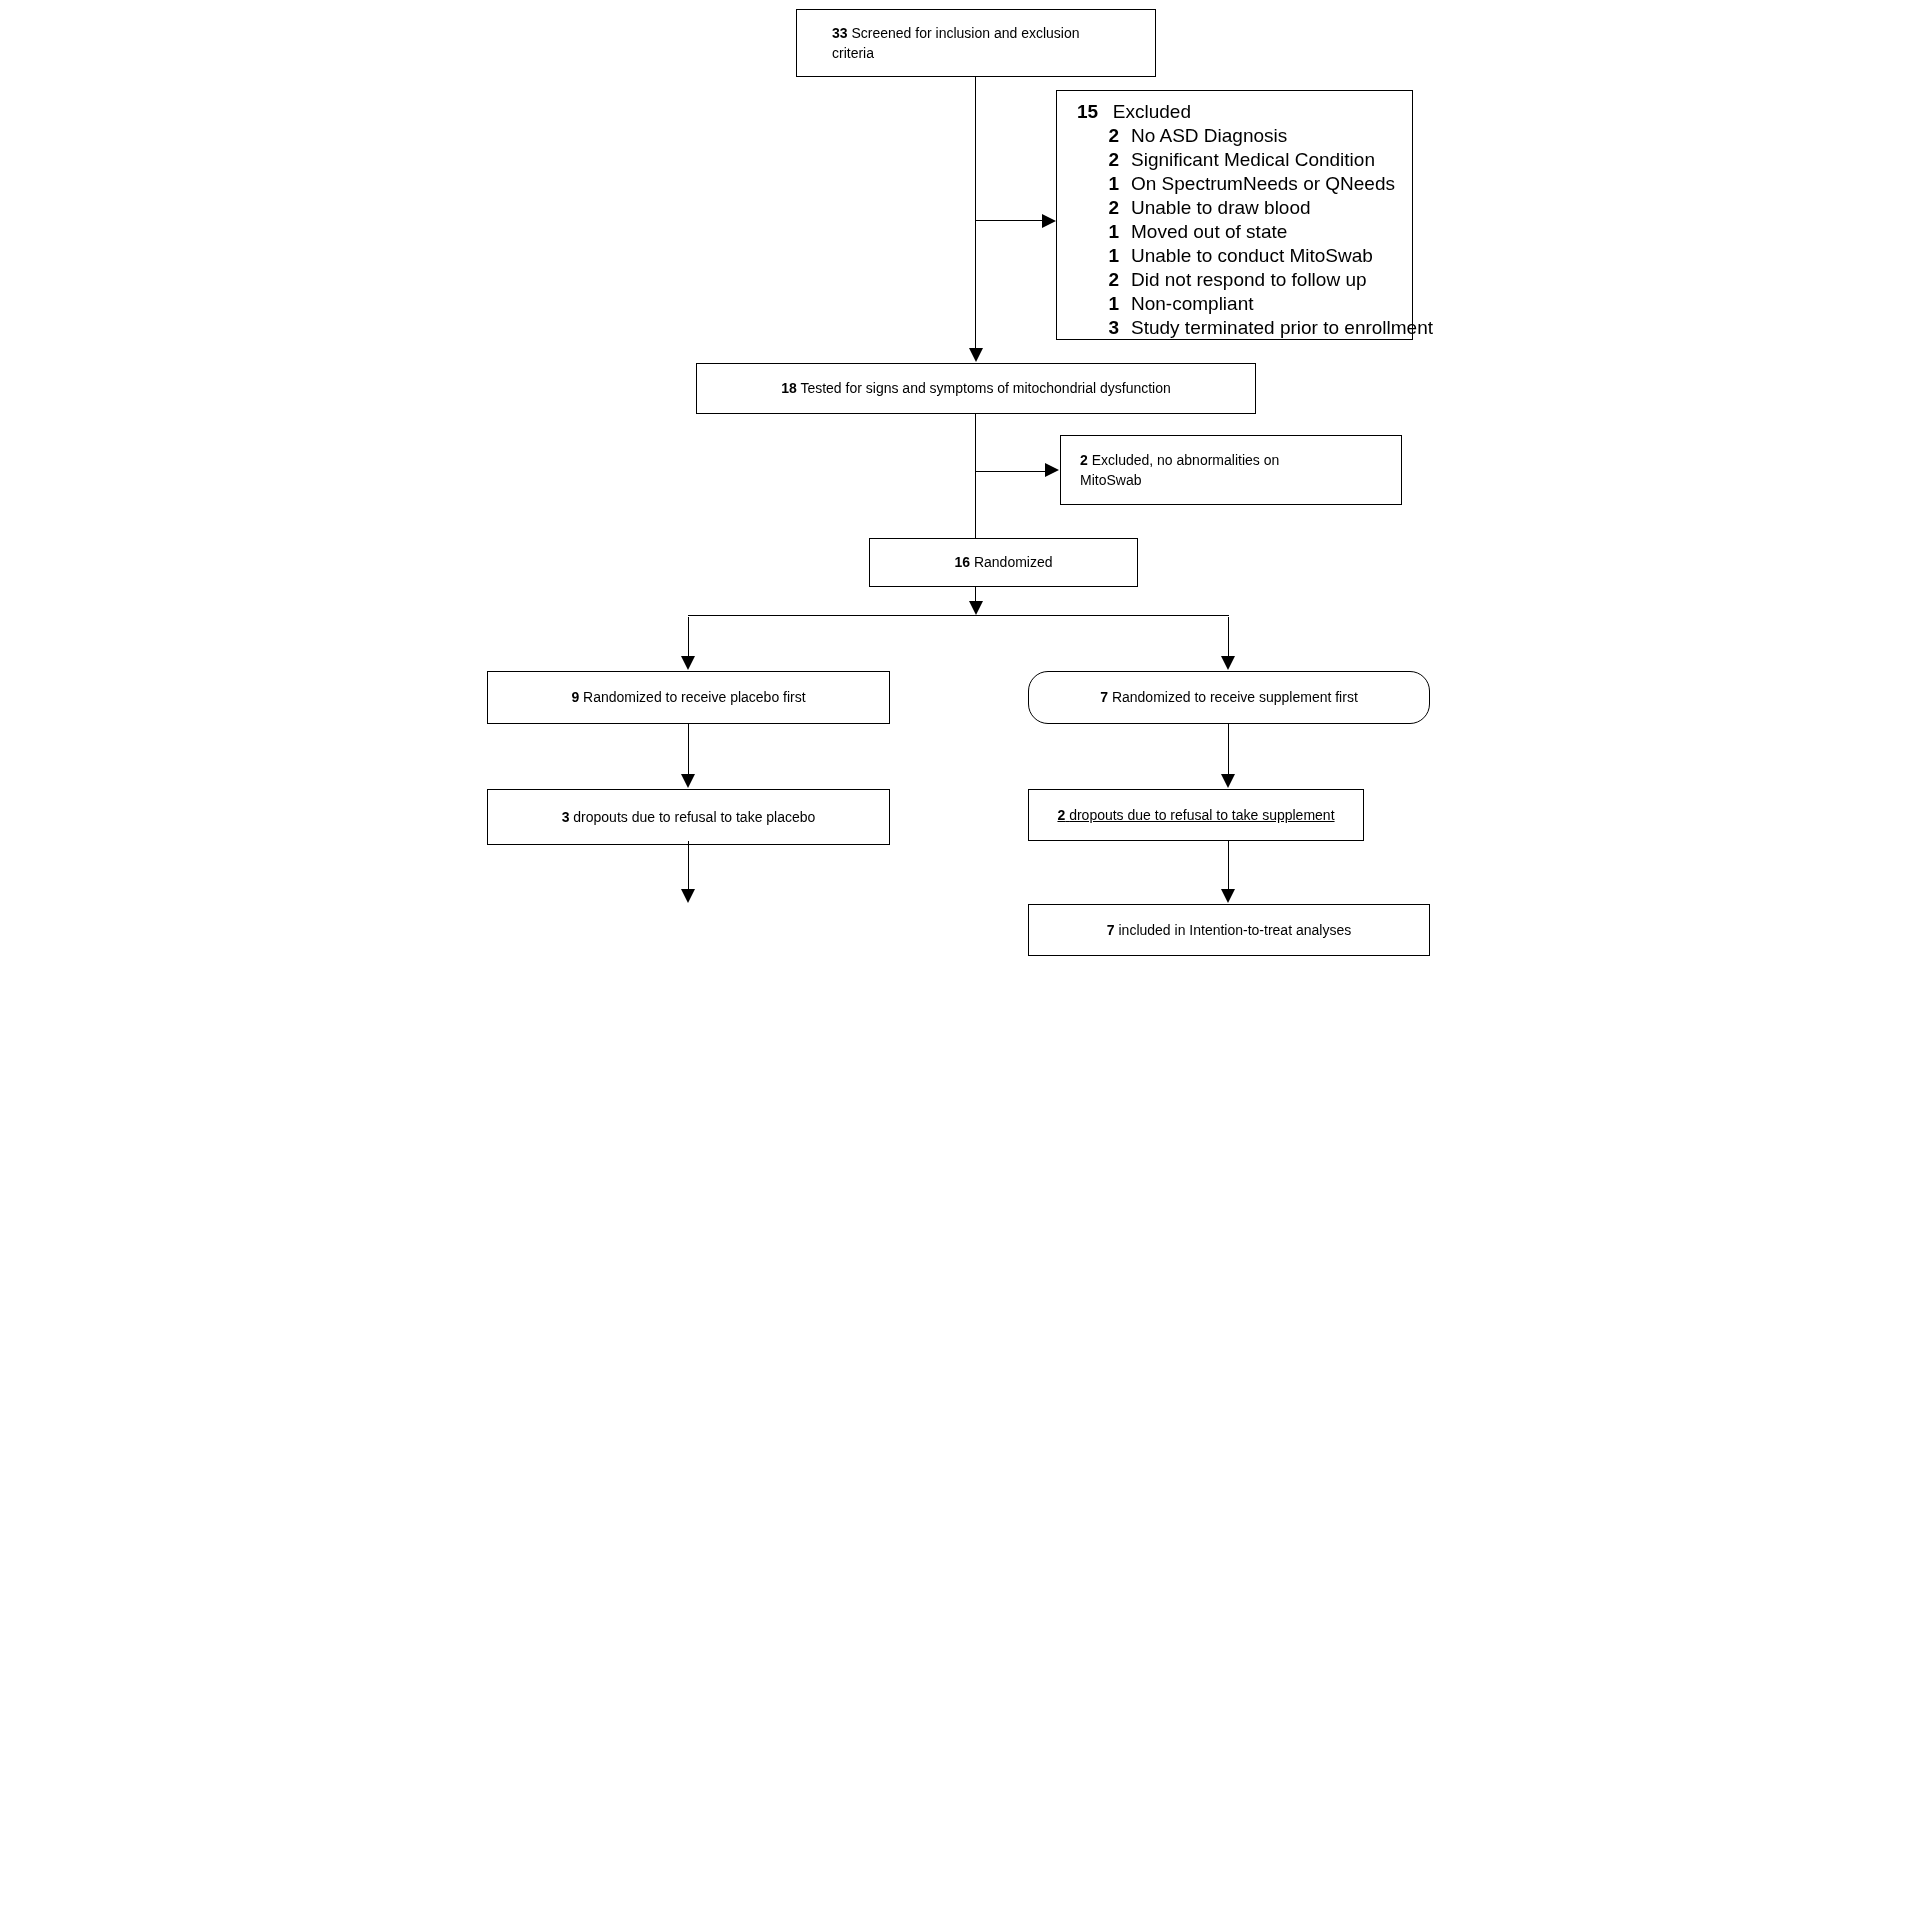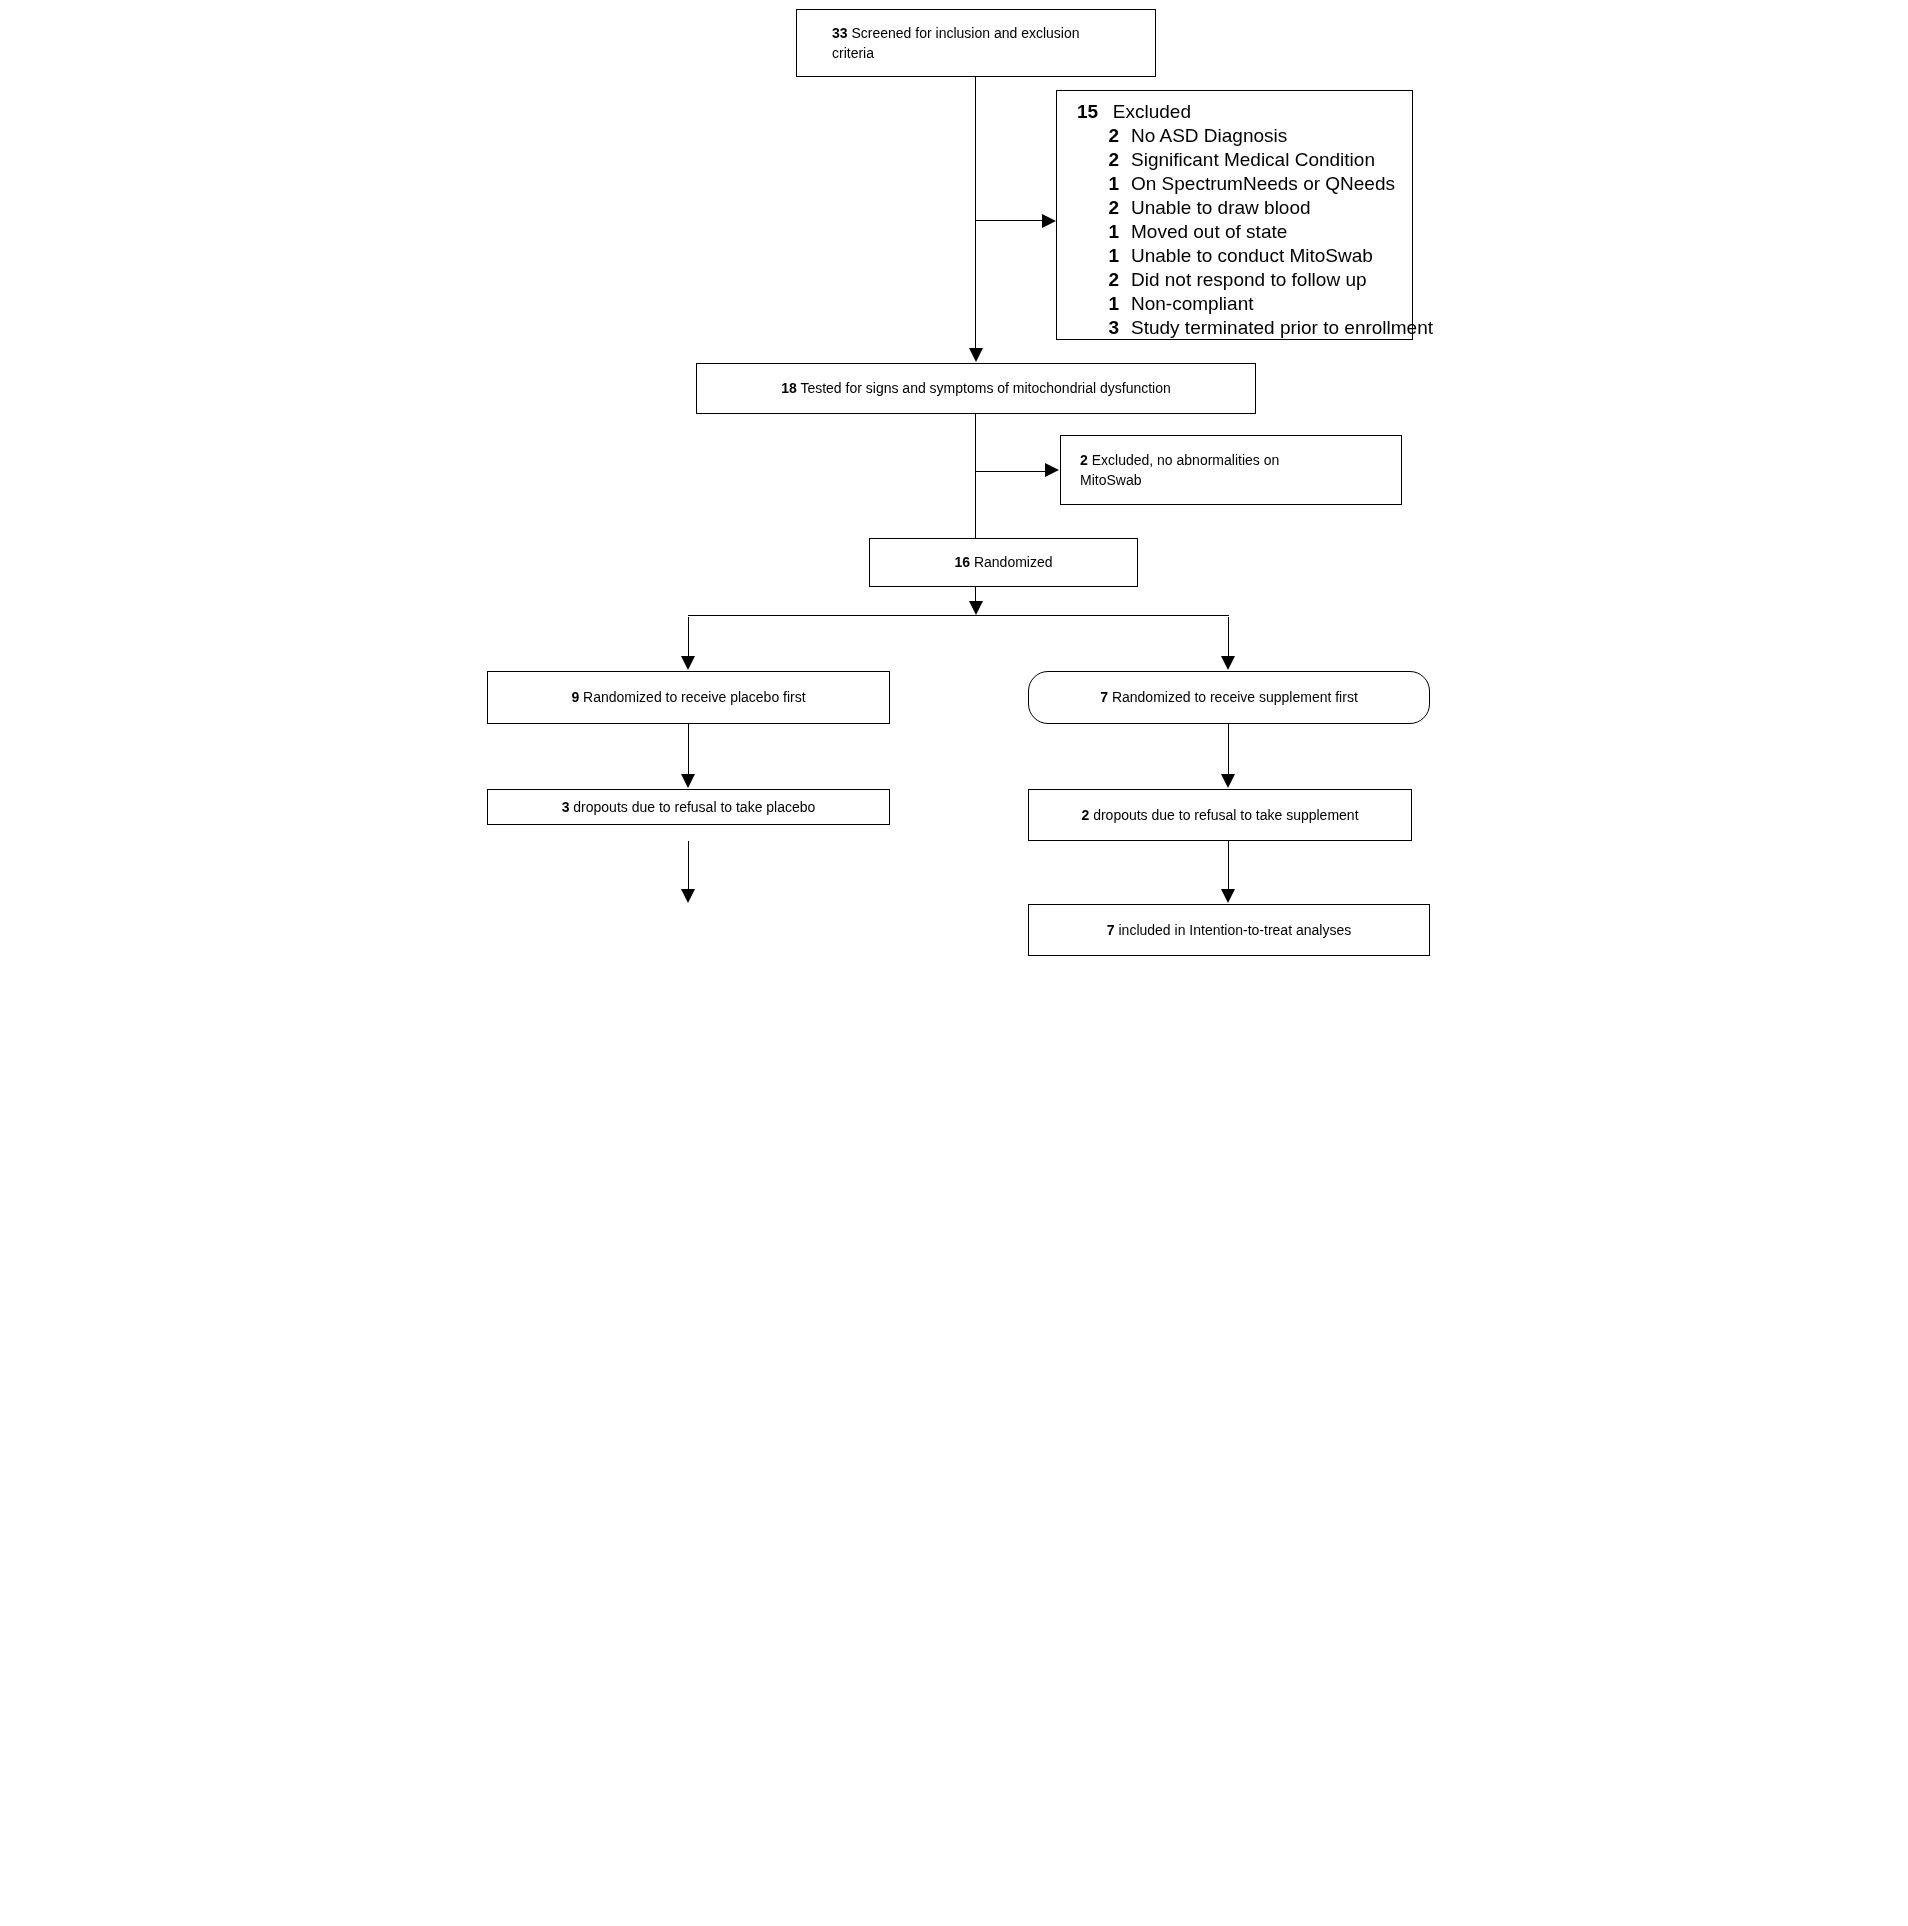--- a/index.html
+++ b/index.html
@@ -107,25 +107,25 @@
   </div>
 
   <div class="box" style="left:10px; top:671px; width:403px; height:53px;">
     <span class="inner"><b>9</b> <span>Randomized to receive placebo first</span></span>
   </div>
 
   <div class="box" style="left:551px; top:671px; width:402px; height:53px;border-radius:20px;">
     <span class="inner"><b>7</b> <span>Randomized to receive supplement first</span></span>
   </div>
 
-  <div class="box" style="left:10px; top:789px; width:403px; height:36px;">
+  <div class="box" style="left:10px; top:789px; width:403px; height:56px;">
     <span class="inner"><b>3</b> <span>dropouts due to refusal to take placebo</span></span>
   </div>
 
-  <div class="box" style="left:551px; top:789px; width:384px; height:52px;">
+  <div class="box" style="left:551px; top:789px; width:336px; height:52px;text-decoration:underline;">
     <span class="inner"><b>2</b> <span>dropouts due to refusal to take supplement</span></span>
   </div>
 
 
   <div class="box" style="left:551px; top:904px; width:402px; height:52px;">
     <span class="inner"><b>7</b> <span>included in Intention-to-treat analyses</span></span>
   </div>
 
   <div class="vline" style="left:498px; top:77px; height:271px;"></div>
   <div class="arr down" style="left:492px; top:348px;"></div>

